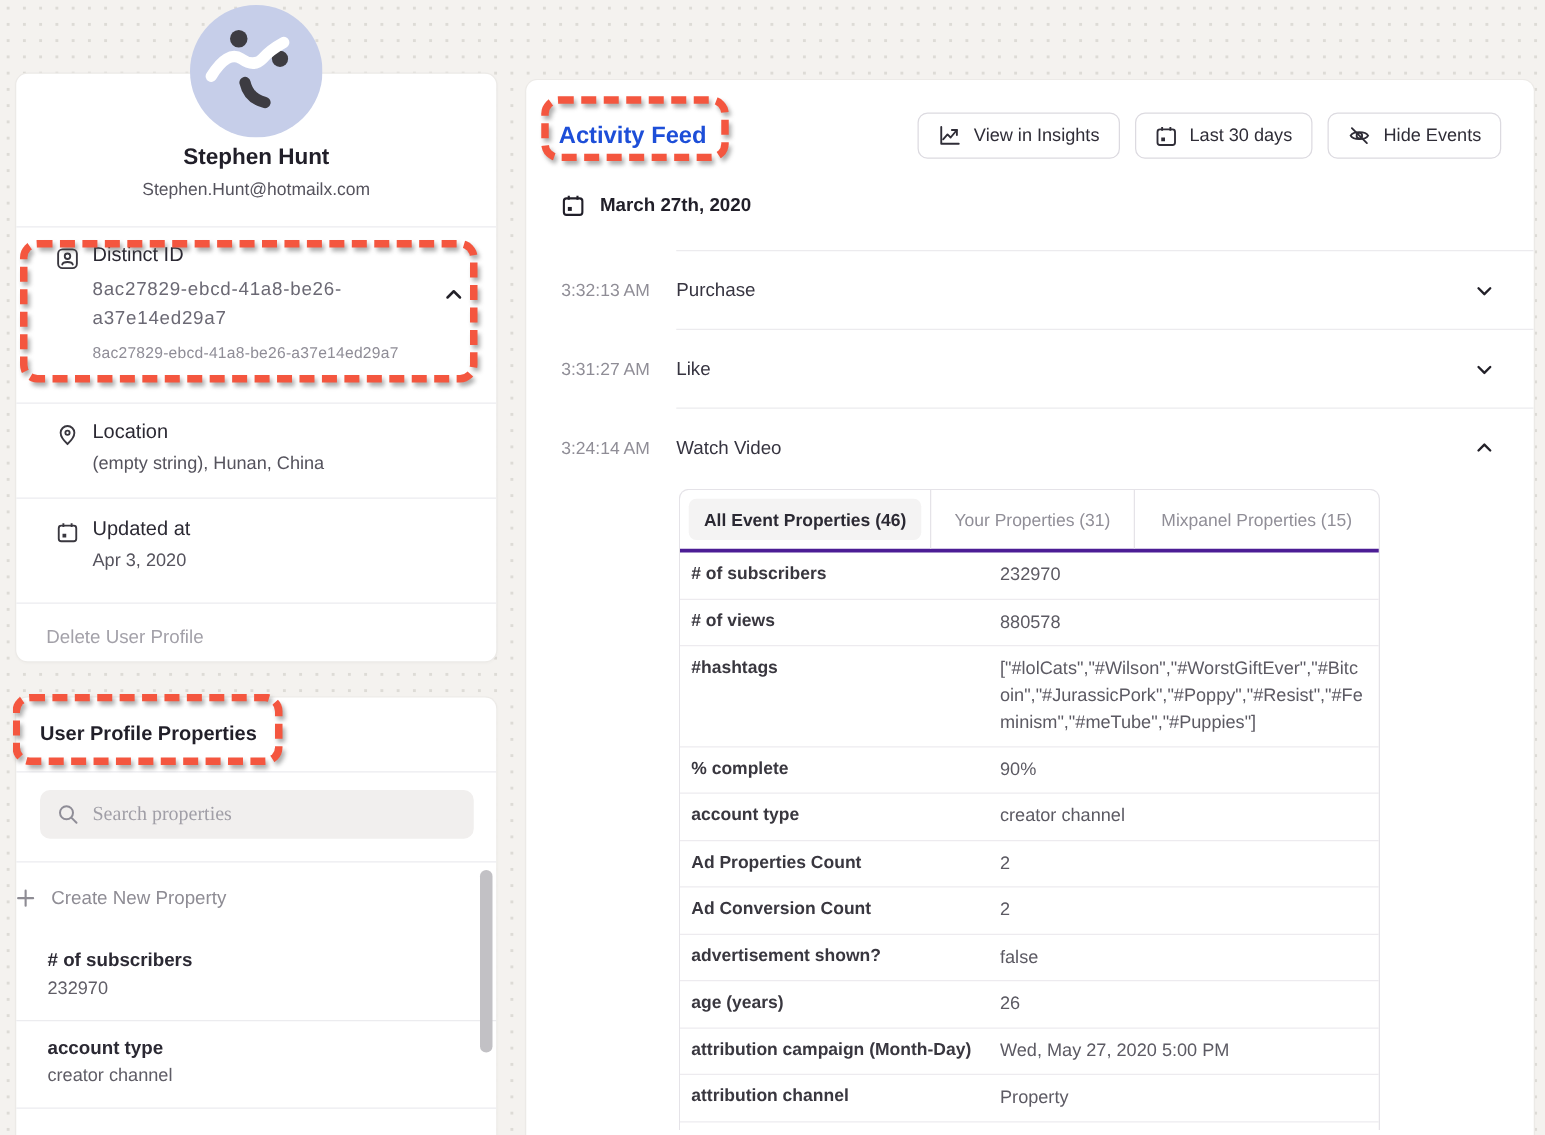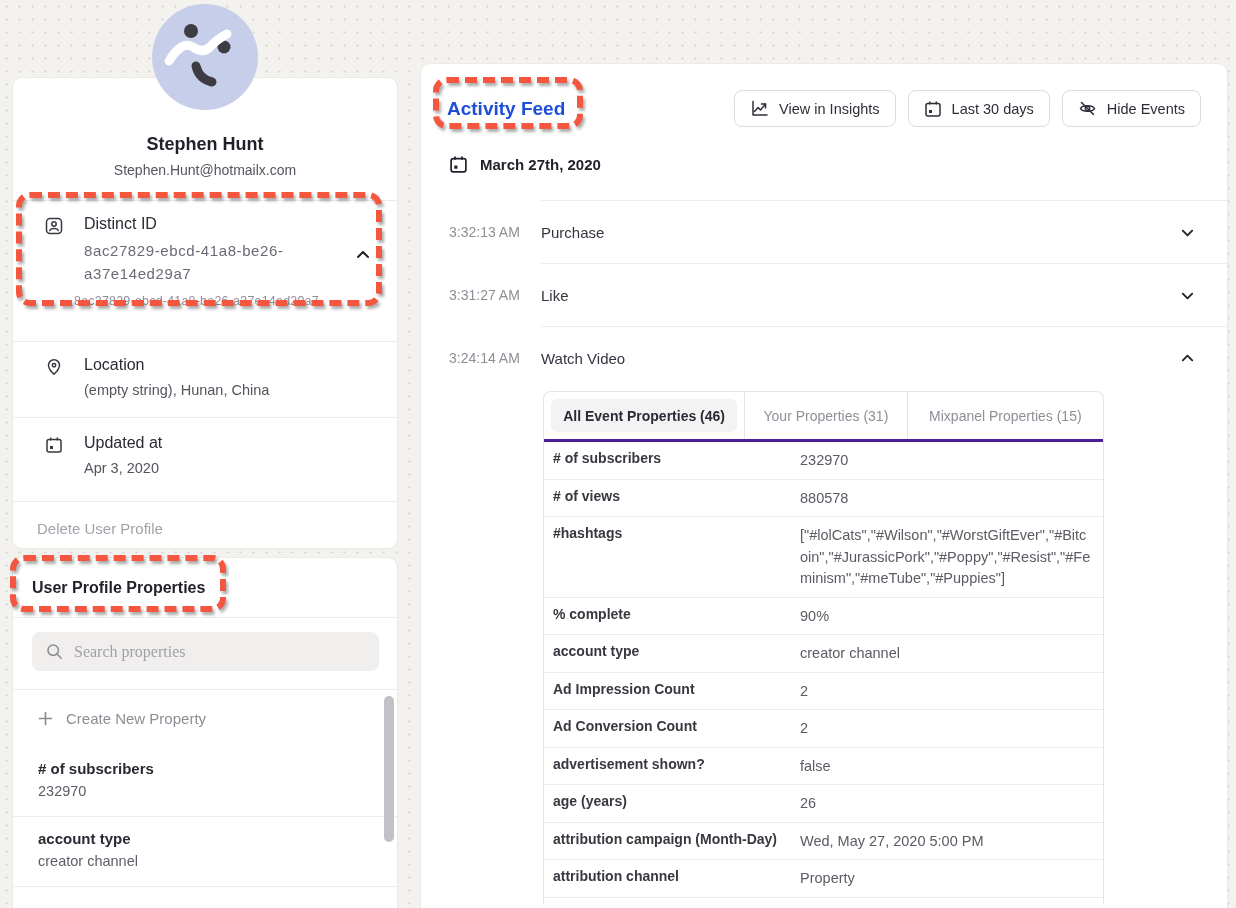--- a/index.html
+++ b/index.html
@@ -8,21 +8,21 @@
     font-family:"Liberation Sans", sans-serif;
     background-color:#f4f2ef;
     background-image:radial-gradient(circle, #ddDBD6 1.1px, transparent 1.4px);
     background-size:13px 13px;
     color:#211f29;
   }
   .card {
     position:absolute; background:#fff; border:1px solid #eceae7;
     border-radius:10px; box-shadow:0 1px 2px rgba(0,0,0,0.02);
   }
-  #card-profile { left:12px; top:77px; width:386px; height:472px; }
+  #card-profile { left:12px; top:58px; width:386px; height:472px; }
   #card-props   { left:12px; top:557px; width:386px; height:360px; border-bottom:none; border-radius:10px 10px 0 0; }
   #card-feed    { left:420px; top:63px; width:808px; height:854px; border-bottom:none; border-radius:10px 10px 0 0; overflow:hidden; }
 
   
   #avatar { position:absolute; left:152px; top:4px; width:106px; height:106px; z-index:3; }
 
   
   .annotation {
     position:absolute; z-index:20; pointer-events:none;
     border:6px dashed #f4563f; border-radius:14px;
@@ -31,39 +31,39 @@
   #ann-distinct { left:16px;  top:192px; width:366px; height:114px; }
   #ann-upp      { left:10px;  top:555px; width:216px; height:57px;  }
   #ann-af       { left:433px; top:77px;  width:150px; height:52px;  }
 
   
   .c1-head { height:122px; text-align:center; padding-top:56px; }
   .c1-name { font-size:18px; font-weight:700; color:#211f29; }
   .c1-email { font-size:14px; color:#55535d; margin-top:7px; }
   .hdiv { height:1px; background:#ececef; }
   .section { padding:14px 20px 0 32px; position:relative; }
-  .sec-row { display:flex; align-items:flex-start; gap:21px; }
+  .sec-row { display:flex; align-items:flex-start; gap:11px; }
   .sec-icon { flex:0 0 18px; margin-top:2px; }
   .sec-label { font-size:16px; color:#2b2933; }
   .sec-value { font-size:14.5px; color:#55535d; margin-top:6px; line-height:21px; }
   #sec-distinct { height:140px; }
   #sec-distinct .sec-value { font-size:15px; color:#6b6974; letter-spacing:0.6px; line-height:23px; width:245px; }
   .small-id { font-size:12.5px; color:#8f8d97; margin-top:9px; margin-left:29px; letter-spacing:0.2px; }
   .collapse-btn { position:absolute; right:22px; top:46px; width:20px; height:20px; cursor:pointer; }
   #sec-location { height:75px; }
   #sec-updated { height:83px; padding-top:16px; }
   .delete-row { height:52px; display:flex; align-items:center; padding-left:24px; font-size:15px; color:#a3a1a9; cursor:pointer; }
 
   
   .c2-head { height:60px; display:flex; align-items:center; padding-left:19px; font-size:16px; font-weight:700; color:#211f29; border-bottom:1px solid #ececef; }
   .search-wrap { padding:14px 18px 18px 19px; border-bottom:1px solid #ececef; }
   .search-box { height:39px; background:#f1efee; border-radius:8px; display:flex; align-items:center; gap:11px; padding:0 14px; }
   .search-box input { border:none; outline:none; background:transparent; font-size:16px; color:#3a3842; width:100%; font-family:Liberation Serif, serif; }
   .search-box input::placeholder { color:#a19fa7; }
-  .create-row { height:57px; display:flex; align-items:center; gap:13px; padding-left:25px; font-size:15px; color:#8e8c94; cursor:pointer; }
+  .create-row { height:57px; display:flex; align-items:center; gap:13px; font-size:15px; color:#8e8c94; cursor:pointer; }
   .prop-item { padding:13px 0 17px 25px; border-bottom:1px solid #ececef; }
   .prop-name { font-size:15px; font-weight:700; color:#2b2933; }
   .prop-value { font-size:14.5px; color:#5f5d66; margin-top:6px; }
   .scroll-thumb { position:absolute; right:3px; top:138px; width:10px; height:146px; background:#c2c1c5; border-radius:5px; cursor:pointer; }
 
   
   .feed-head { display:flex; align-items:center; justify-content:space-between; padding:26px 26px 0 26px; }
   .feed-title { font-size:19px; font-weight:700; color:#1d4ed8; }
   .btns { display:flex; gap:12px; }
   .btn { height:37px; background:#fff; border:1px solid #dcdae0; border-radius:8px; display:flex; align-items:center; gap:10px; padding:0 15px; font-size:14.5px; color:#2f2d37; cursor:pointer; }
@@ -318,21 +318,21 @@
     </div>
     <div class="drow">
       <div class="dname">% complete</div>
       <div class="dval">90%</div>
     </div>
     <div class="drow">
       <div class="dname">account type</div>
       <div class="dval">creator channel</div>
     </div>
     <div class="drow">
-      <div class="dname">Ad Impression Count</div>
+      <div class="dname">Ad Properties Count</div>
       <div class="dval">2</div>
     </div>
     <div class="drow">
       <div class="dname">Ad Conversion Count</div>
       <div class="dval">2</div>
     </div>
     <div class="drow">
       <div class="dname">advertisement shown?</div>
       <div class="dval">false</div>
     </div>

